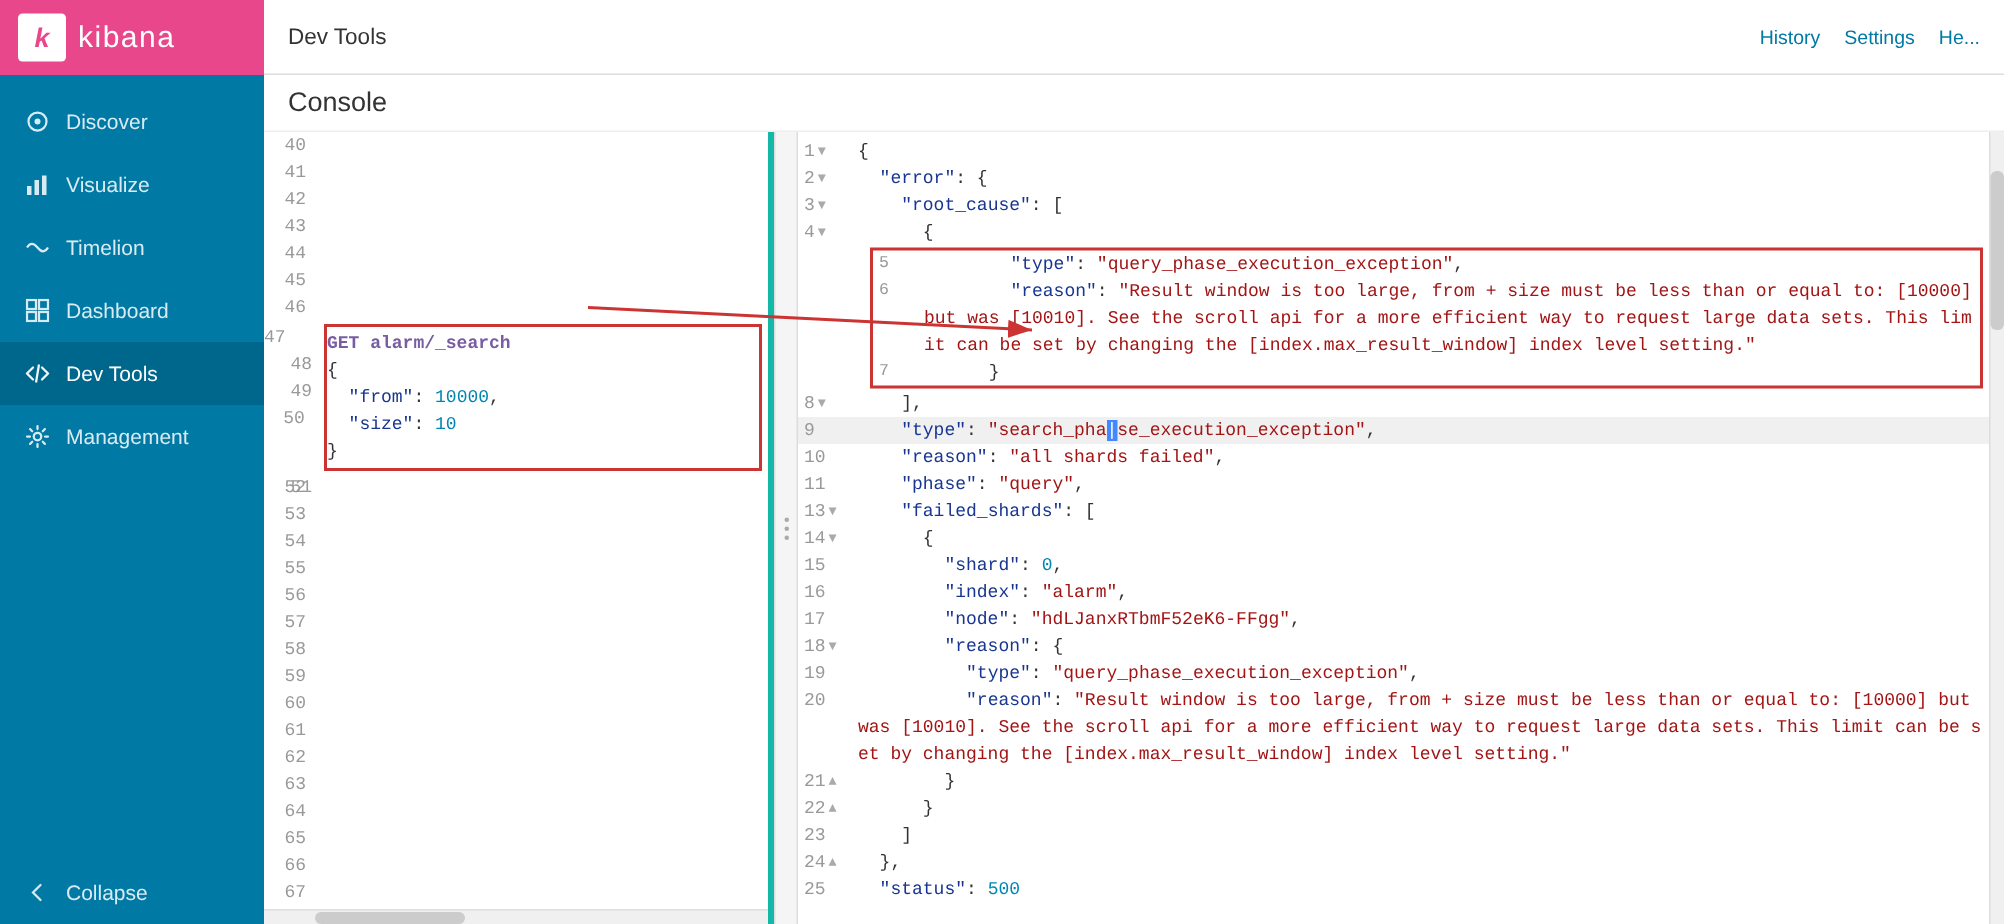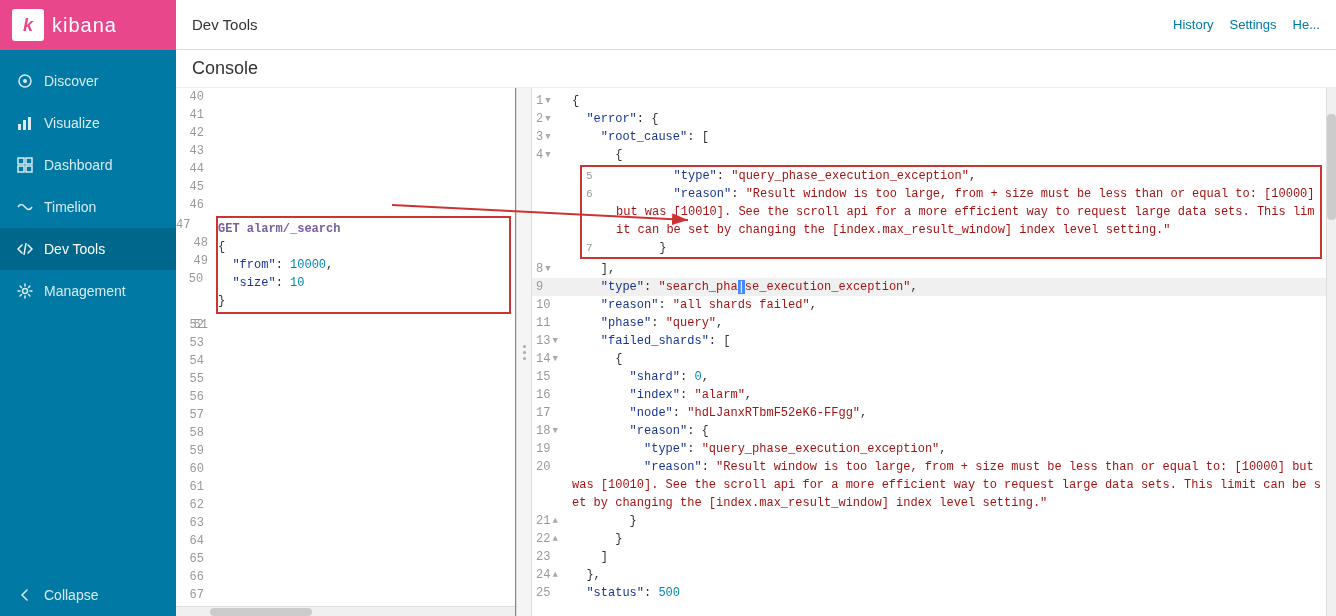--- a/index.html
+++ b/index.html
@@ -126,21 +126,21 @@
       display: flex;
       flex: 1;
       overflow: hidden;
     }
 
     
     #left-pane {
       width: 340px;
       flex-shrink: 0;
       background: #fff;
-      border-right: 1px solid #14b8a6;
+      border-right: 4px solid #14b8a6;
       display: flex;
       flex-direction: column;
       overflow: hidden;
       position: relative;
     }
     #left-scroll {
       overflow-y: auto;
       flex: 1;
     }
     .editor-line {
@@ -281,35 +281,35 @@
           <rect x="1" y="9" width="3" height="6" fill="rgba(255,255,255,0.85)"></rect>
           <rect x="6" y="5" width="3" height="10" fill="rgba(255,255,255,0.85)"></rect>
           <rect x="11" y="2" width="3" height="13" fill="rgba(255,255,255,0.85)"></rect>
         </svg>
       </span>
       <span>Visualize</span>
     </div>
     <div class="nav-item">
       <span class="nav-icon">
         <svg width="16" height="16" viewBox="0 0 16 16">
+          <path d="M1 8 Q4 3 8 8 Q12 13 15 8" stroke="rgba(255,255,255,0.85)" stroke-width="1.5" fill="none"></path>
+        </svg>
+      </span>
+      <span>Timelion</span>
+    </div>
+    <div class="nav-item">
+      <span class="nav-icon">
+        <svg width="16" height="16" viewBox="0 0 16 16">
           <rect x="1" y="1" width="6" height="6" fill="none" stroke="rgba(255,255,255,0.85)" stroke-width="1.5"></rect>
           <rect x="9" y="1" width="6" height="6" fill="none" stroke="rgba(255,255,255,0.85)" stroke-width="1.5"></rect>
           <rect x="1" y="9" width="6" height="6" fill="none" stroke="rgba(255,255,255,0.85)" stroke-width="1.5"></rect>
           <rect x="9" y="9" width="6" height="6" fill="none" stroke="rgba(255,255,255,0.85)" stroke-width="1.5"></rect>
         </svg>
       </span>
       <span>Dashboard</span>
-    </div>
-    <div class="nav-item">
-      <span class="nav-icon">
-        <svg width="16" height="16" viewBox="0 0 16 16">
-          <path d="M1 8 Q4 3 8 8 Q12 13 15 8" stroke="rgba(255,255,255,0.85)" stroke-width="1.5" fill="none"></path>
-        </svg>
-      </span>
-      <span>Timelion</span>
     </div>
     <div class="nav-item active">
       <span class="nav-icon">
         <svg width="16" height="16" viewBox="0 0 16 16">
           <path d="M5 4 L1 8 L5 12" stroke="rgba(255,255,255,0.95)" stroke-width="1.5" fill="none" stroke-linecap="round"></path>
           <path d="M11 4 L15 8 L11 12" stroke="rgba(255,255,255,0.95)" stroke-width="1.5" fill="none" stroke-linecap="round"></path>
           <line x1="9" y1="2" x2="7" y2="14" stroke="rgba(255,255,255,0.95)" stroke-width="1.5"></line>
         </svg>
       </span>
       <span>Dev Tools</span>

